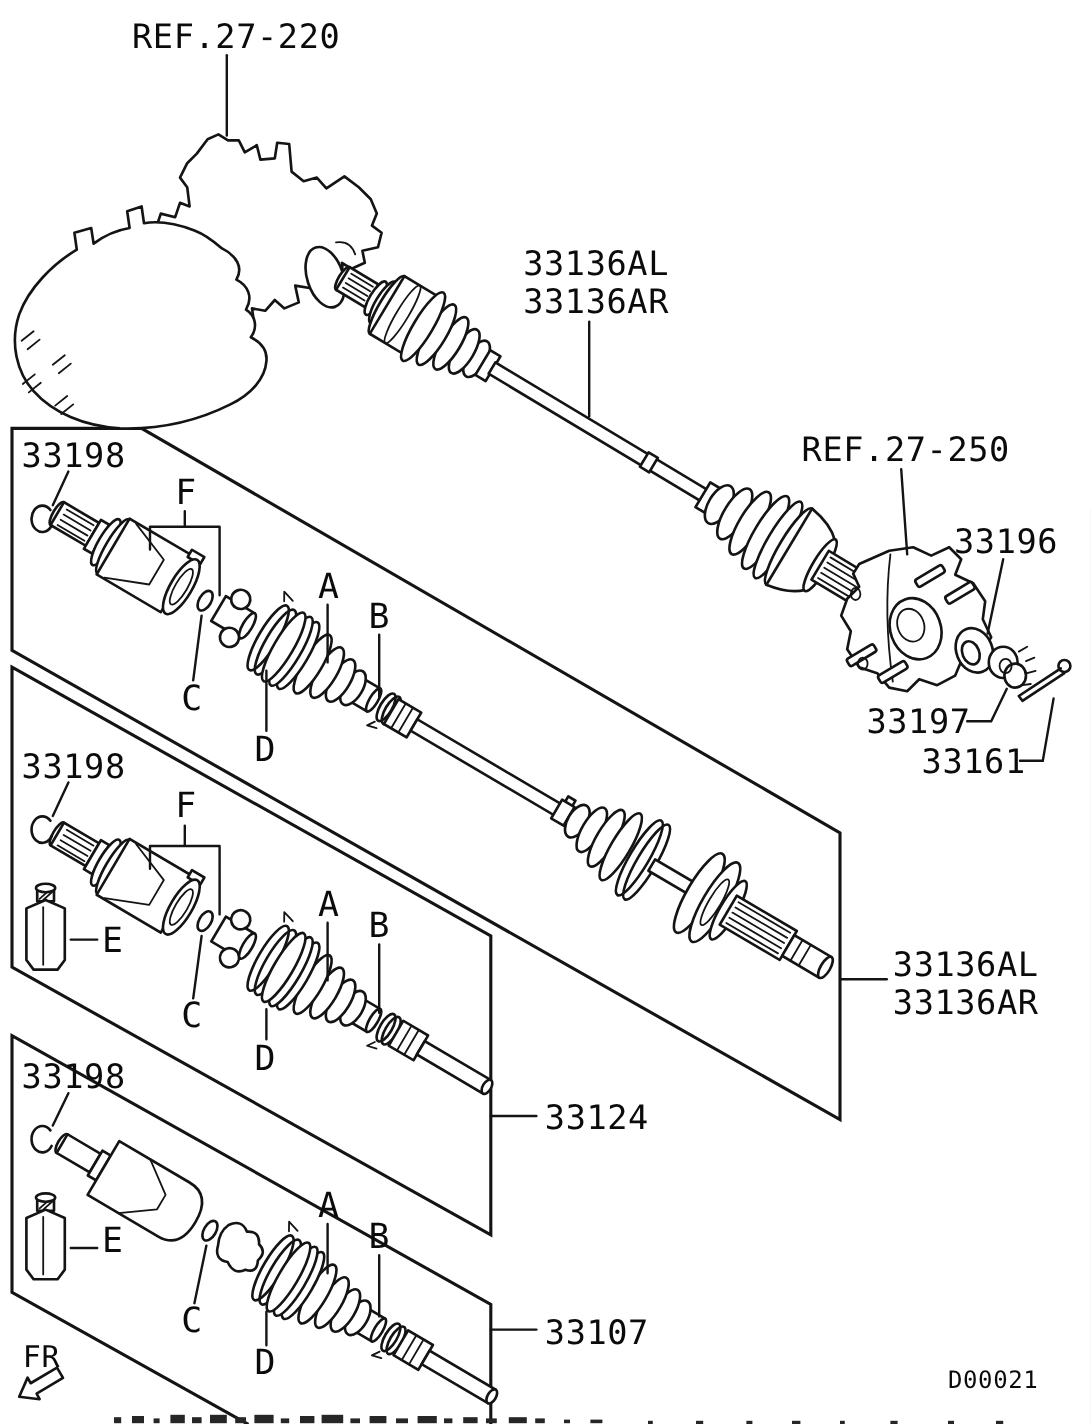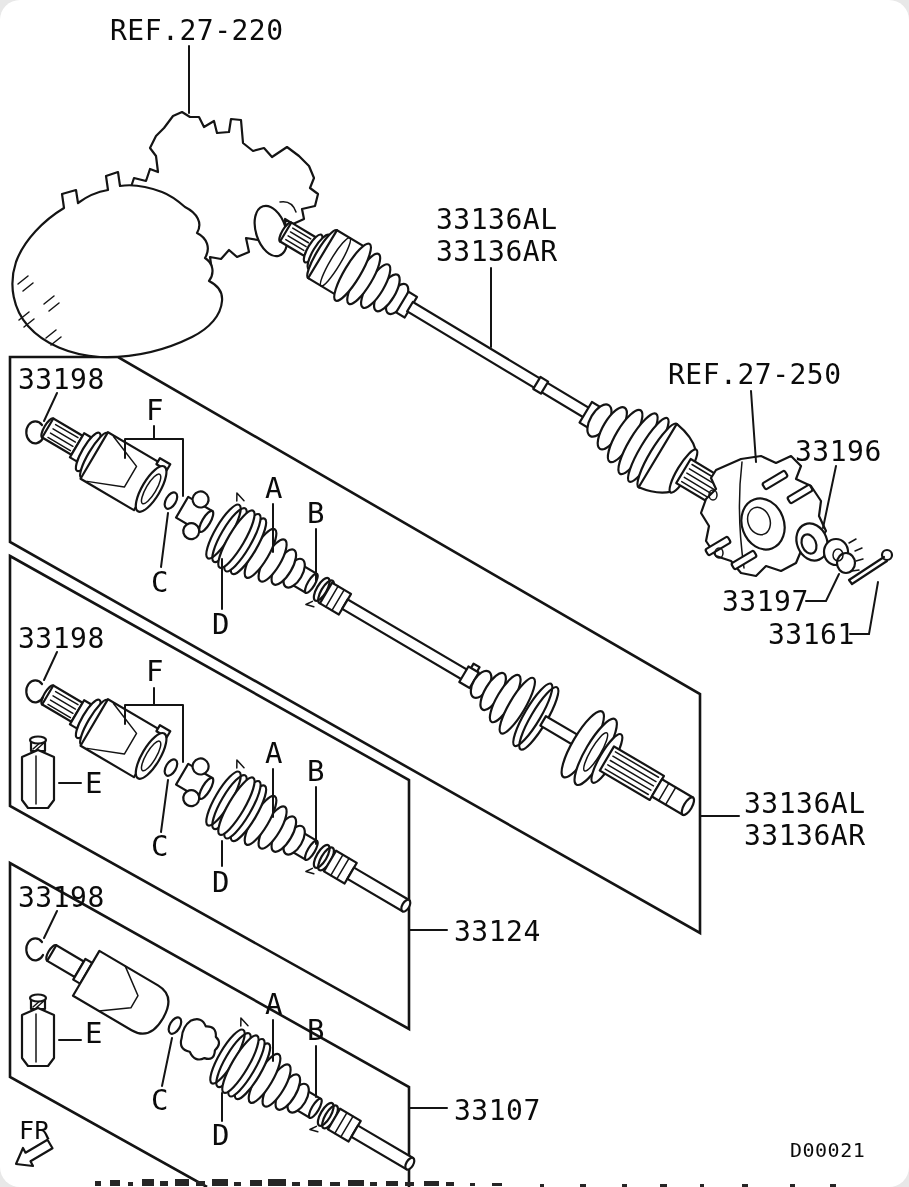--- a/index.html
+++ b/index.html
@@ -1,16 +1,16 @@
 <!DOCTYPE html>
 <html><head>
 <meta charset="utf-8">
 <style>
   html,body{margin:0;padding:0;background:#e8e8e8;}
-  .page{position:relative;width:909px;height:1187px;background:#ffffff;margin:0 auto;overflow:hidden;border-radius:20px;}
+  .page{position:relative;width:909px;height:1187px;background:#ffffff;margin:0 auto;overflow:hidden;}
   svg{position:absolute;left:0;top:0;width:909px;height:1187px;}
   .ln{fill:none;stroke:#141414;stroke-width:2.2;stroke-linejoin:round;stroke-linecap:round;}
   .lnthin{fill:none;stroke:#141414;stroke-width:1.5;stroke-linejoin:round;stroke-linecap:round;}
   .wh{fill:#ffffff;stroke:#141414;stroke-width:2.2;stroke-linejoin:round;stroke-linecap:round;}
   .box{fill:none;stroke:#141414;stroke-width:2.6;stroke-linejoin:miter;}
   .ldr{fill:none;stroke:#141414;stroke-width:2;stroke-linecap:round;}
   .frag{fill:#262626;}
   text{font-family:"DejaVu Sans Mono","Liberation Mono",monospace;fill:#0b0b0b;}
   .t28{font-size:28px;letter-spacing:0.5px;}
   .t29{font-size:29px;letter-spacing:0.5px;}

